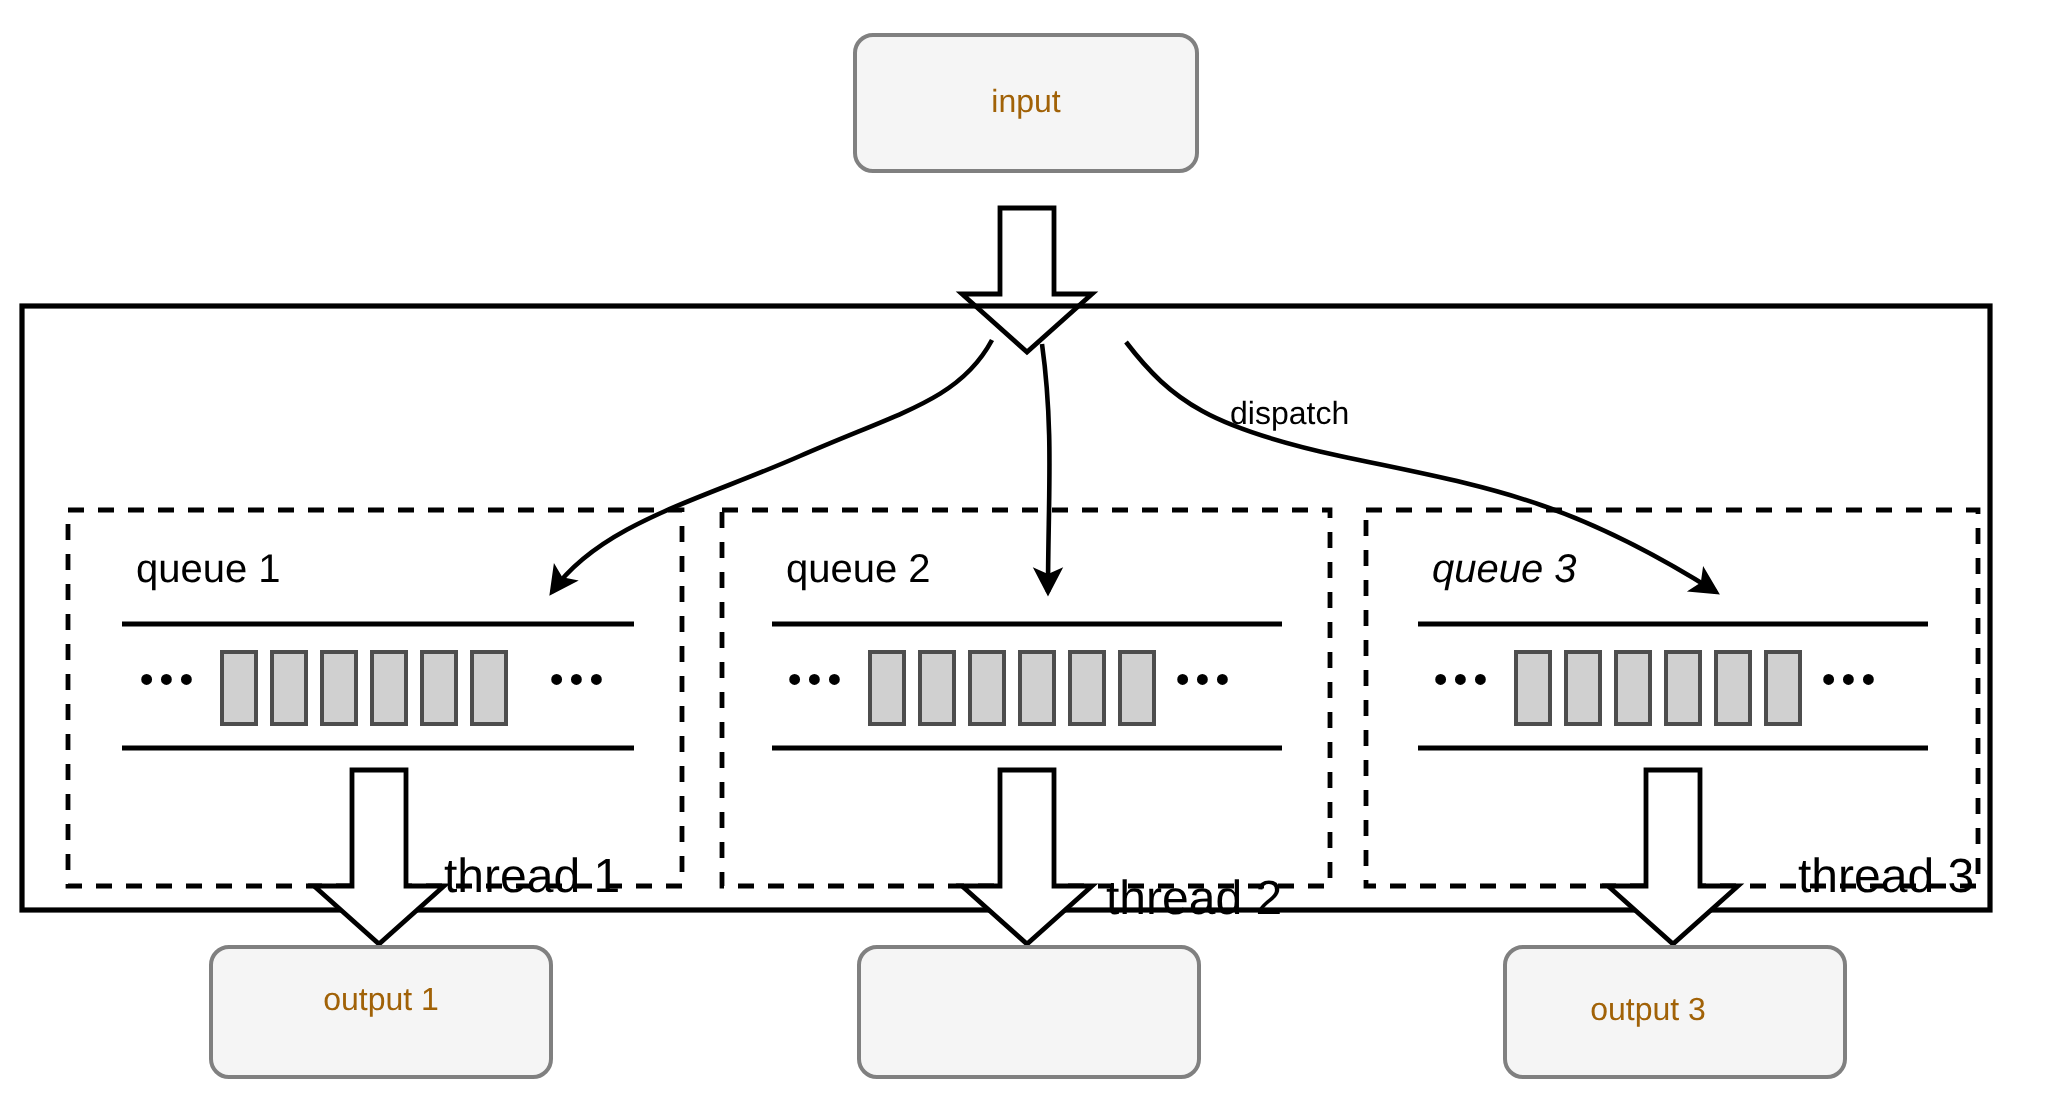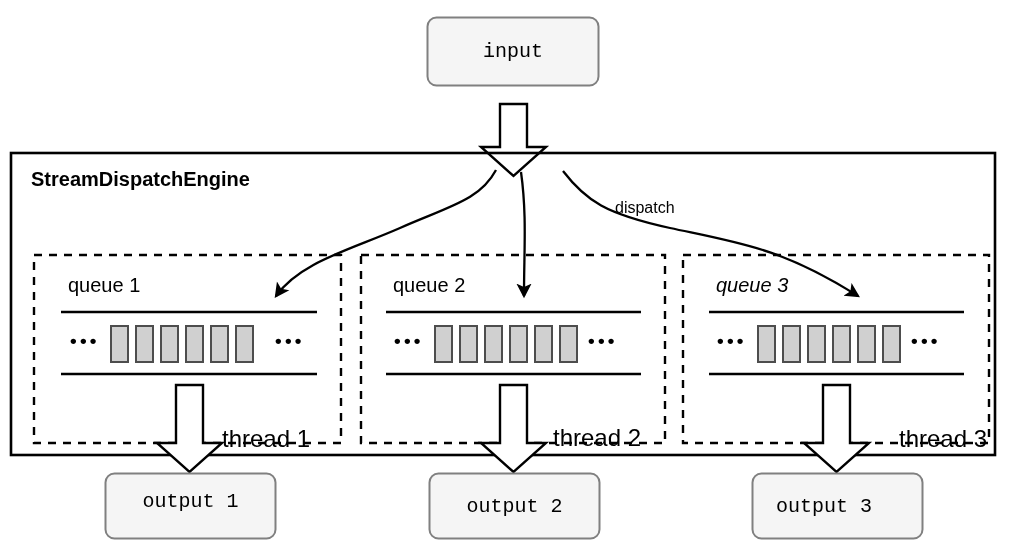--- a/index.html
+++ b/index.html
@@ -26,23 +26,23 @@
     height: 557px;
     pointer-events: none;
   }
   svg.layer * { pointer-events: auto; }
 
   .rbox-label {
     position: absolute;
     display: flex;
     align-items: center;
     justify-content: center;
-    font-size: 20px;
-    color: #000000;
-    font-family: Liberation Mono, monospace;
+    font-size: 16px;
+    color: #a16207;
+    font-family: Liberation Sans, sans-serif;
     white-space: nowrap;
   }
   .txt {
     position: absolute;
     font-family: "Liberation Sans", sans-serif;
     color: #000000;
     white-space: nowrap;
   }
   .engine-title {
     font-size: 20px;
@@ -124,36 +124,34 @@
 
     <polygon points="823,385 850,385 850,443 869,443 836.5,472 804,443 823,443" fill="#ffffff" stroke="#000000" stroke-width="2.4" stroke-linejoin="miter"></polygon>
 
     <rect x="105.5" y="473.5" width="170" height="65" rx="9" ry="9" fill="#f5f5f5" stroke="#808080" stroke-width="2"></rect>
     <rect x="429.5" y="473.5" width="170" height="65" rx="9" ry="9" fill="#f5f5f5" stroke="#808080" stroke-width="2"></rect>
     <rect x="752.5" y="473.5" width="170" height="65" rx="9" ry="9" fill="#f5f5f5" stroke="#808080" stroke-width="2"></rect>
   </svg>
 
   <div class="rbox-label" style="left:427px; top:17px; width:172px; height:69px;">input</div>
 
-  <div class="txt engine-title" style="left:31px; top:168px;">StreamDispatchEngine</div>
 
   <div class="txt dispatch-label" style="left:615px; top:199px;">dispatch</div>
 
   <div class="txt queue-label" style="left:68px; top:274px;">queue 1</div>
   <div class="txt" style="left:70px; top:330px; font-size:19px; font-weight:bold; letter-spacing:-1px;">• • •</div>
   <div class="txt" style="left:275px; top:330px; font-size:19px; font-weight:bold; letter-spacing:-1px;">• • •</div>
   <div class="txt thread-label" style="left:222px; top:393px;">thread 1</div>
 
   <div class="txt queue-label" style="left:393px; top:274px;">queue 2</div>
   <div class="txt" style="left:394px; top:330px; font-size:19px; font-weight:bold; letter-spacing:-1px;">• • •</div>
   <div class="txt" style="left:588px; top:330px; font-size:19px; font-weight:bold; letter-spacing:-1px;">• • •</div>
-  <div class="txt thread-label" style="left:553px; top:392px;">thread 2</div>
+  <div class="txt thread-label" style="left:553px; top:404px;">thread 2</div>
 
   <div class="txt queue-label" style="left:716px; top:274px;font-style:italic;">queue 3</div>
   <div class="txt" style="left:717px; top:330px; font-size:19px; font-weight:bold; letter-spacing:-1px;">• • •</div>
   <div class="txt" style="left:911px; top:330px; font-size:19px; font-weight:bold; letter-spacing:-1px;">• • •</div>
   <div class="txt thread-label" style="left:899px; top:393px;">thread 3</div>
 
   <div class="rbox-label" style="left:105px; top:473px; width:171px; height:56px;">output 1</div>
-  <div class="rbox-label" style="left:429px; top:473px; width:171px; height:66px;">output 2</div>
   <div class="rbox-label" style="left:752px; top:473px; width:144px; height:66px;">output 3</div>
 
 </div>
 
 </body></html>

